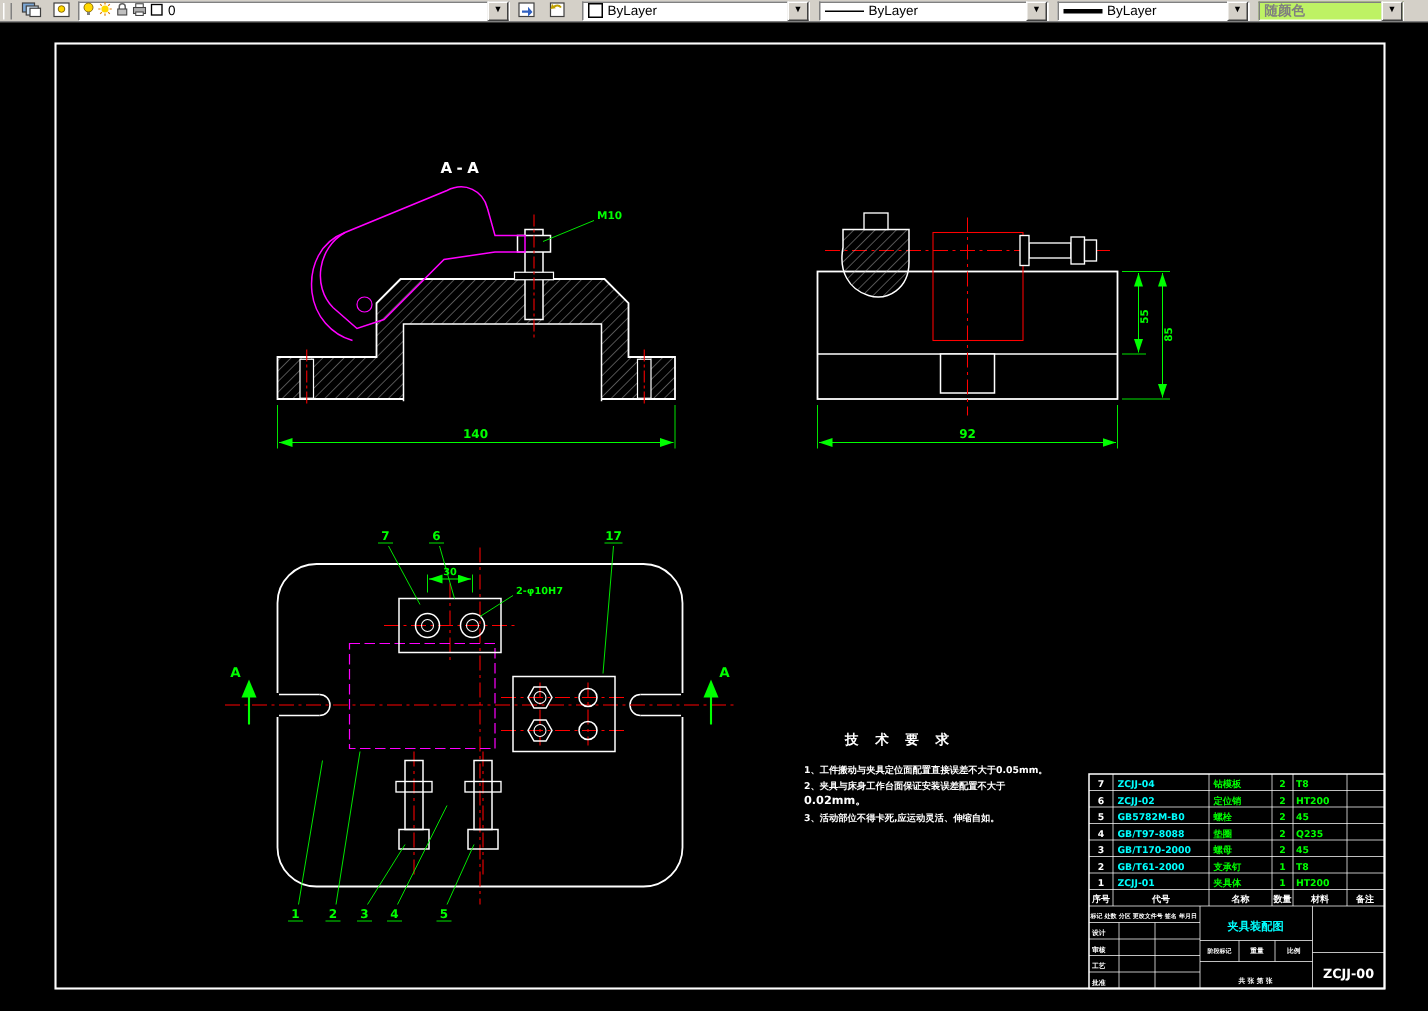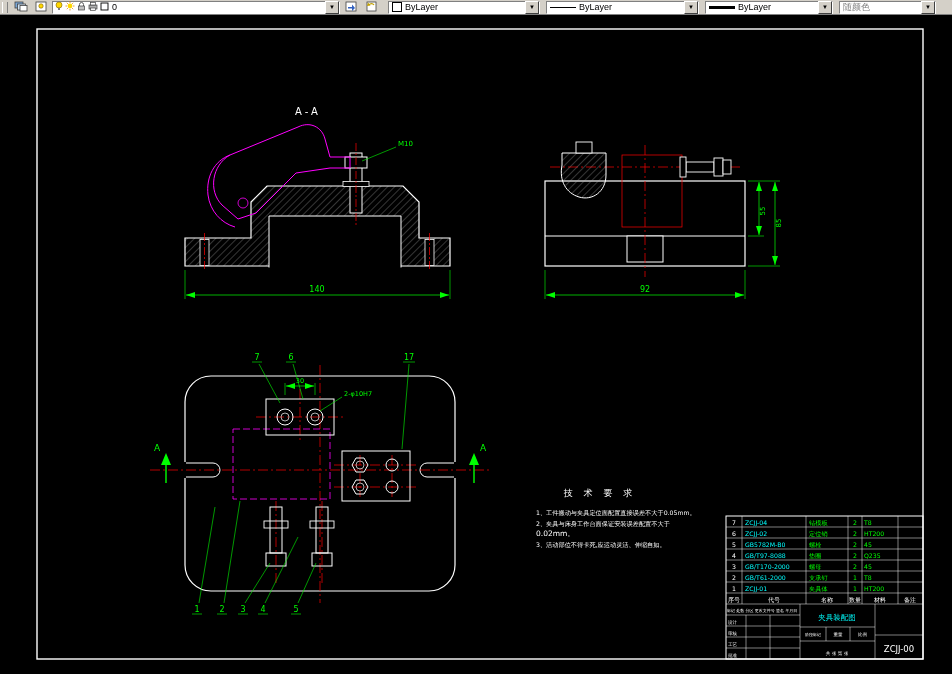--- a/index.html
+++ b/index.html
@@ -14,26 +14,26 @@
     border:1px solid;border-color:#808080 #fff #fff #808080;font-size:9px;color:#000;box-sizing:border-box;}
   .combo .val{padding:0 3px;white-space:nowrap;overflow:hidden;}
   .combo .arrow{width:12px;height:11px;background:#d4d0c8;margin-left:auto;
     border:1px solid;border-color:#fff #404040 #404040 #fff;
     display:flex;align-items:center;justify-content:center;font-size:6px;color:#000;}
   .mini{display:flex;align-items:center;gap:2px;padding-left:2px;}
   .layer-combo{width:288px;}
   .color-combo{width:152px;margin-left:6px;}
   .lt-combo{width:153px;margin-left:4px;}
   .lw-combo{width:128px;margin-left:4px;}
-  .ps-combo{width:97px;margin-left:4px;background:#ffffff;color:#808080;}
+  .ps-combo{width:97px;margin-left:4px;background:#bef264;color:#808080;font-weight:bold;}
   .chip{width:8px;height:8px;background:#fff;border:1px solid #000;margin-left:3px;}
   .lt-glyph{width:26px;height:1px;background:#000;margin-left:3px;}
   .lw-glyph{width:26px;height:3px;background:#000;margin-left:3px;}
   
-  .canvas{width:952px;height:659px;background:#000;}
+  .canvas{width:952px;height:659px;background:#000;font-weight:bold;}
   svg text{font-family:"DejaVu Sans","Liberation Sans",sans-serif;}
 </style>
 </head>
 <body>
 
 <div class="toolbar">
   <div class="grip"></div>
 
   <button class="tb-btn">
     <span>

